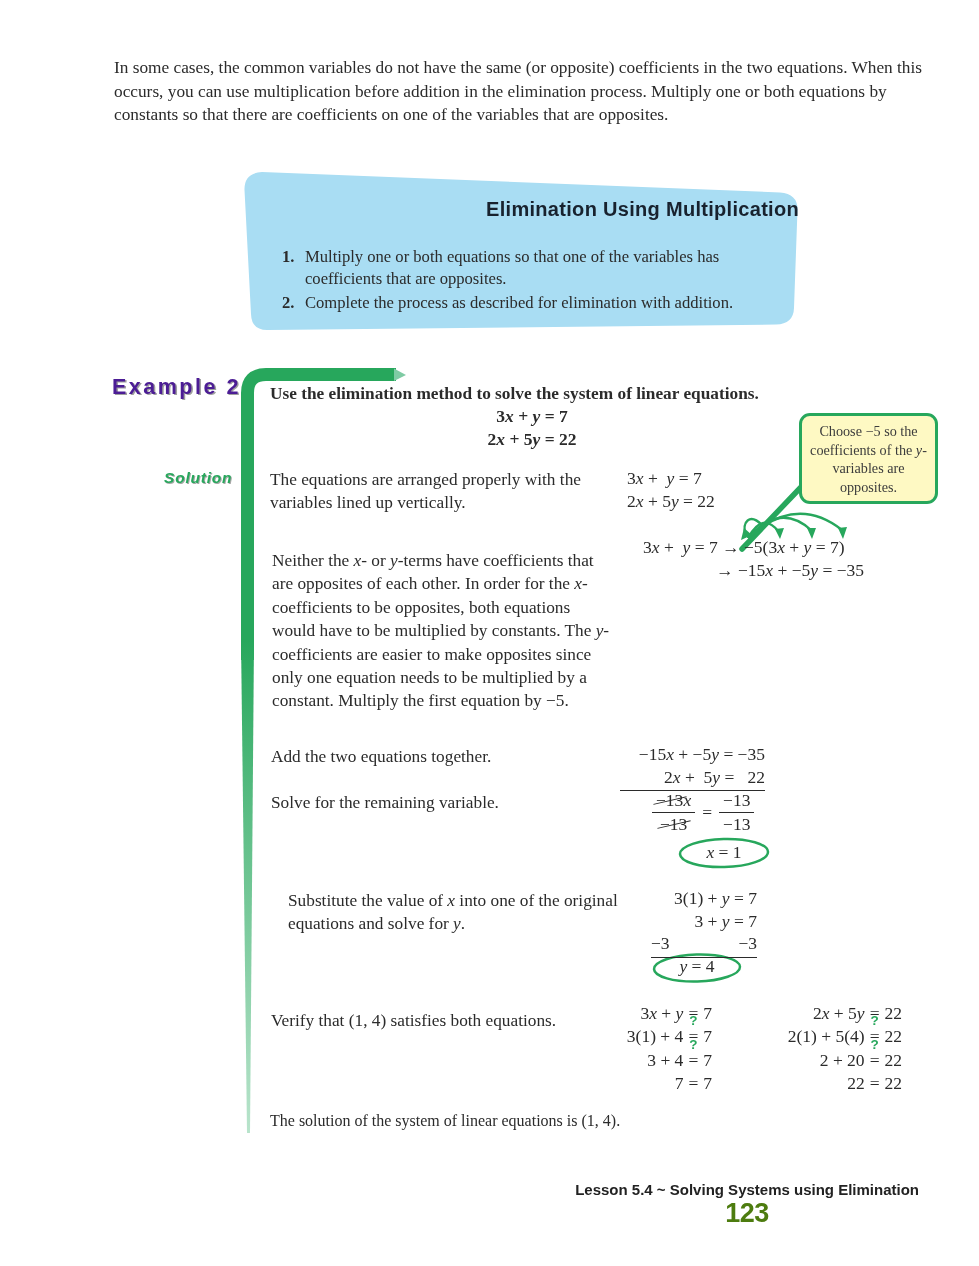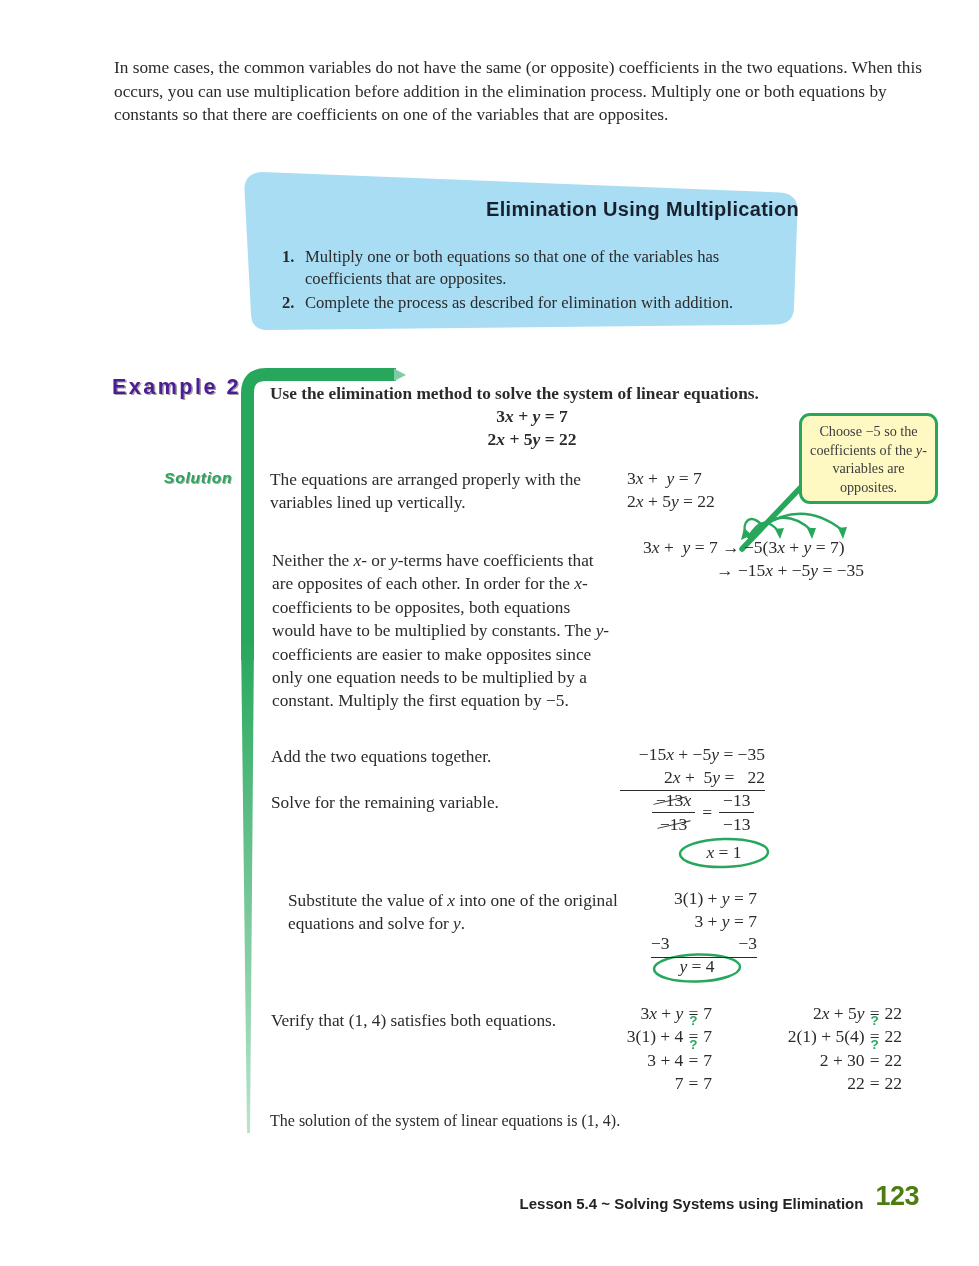--- a/index.html
+++ b/index.html
@@ -64,21 +64,21 @@
   #sub3{right:222px;top:933px;width:106px;display:flex;justify-content:space-between;
         border-bottom:1.7px solid #2b2b2b;padding-bottom:3px;}
 
   .vline{white-space:nowrap;}
   .c1{right:267px;} .c2{right:77px;}
   .vt0{top:1003px;} .vt1{top:1026px;} .vt2{top:1050px;} .vt3{top:1073px;}
   .eq{position:relative;margin:0 5px;display:inline-block;}
   .q{position:absolute;left:50%;top:-13px;transform:translateX(-50%);
      color:#27a75c;font-weight:bold;font-size:13.5px;font-family:"Liberation Sans",sans-serif;}
 
-  #footer{right:60px;top:1181px;display:flex;align-items:flex-end;gap:12px;}
+  #footer{right:60px;top:1181px;display:flex;align-items:center;flex-direction:column;}
   #footer-lesson{font-weight:bold;font-size:15px;color:#222;}
   #footer-page{font-weight:bold;font-size:27px;color:#4d7c0f;letter-spacing:-.5px;}
 </style>
 </head>
 <body>
 
 <svg id="decor" width="979" height="1266" viewBox="0 0 979 1266">
   <defs>
     <linearGradient id="barfade" x1="0" y1="640" x2="0" y2="1133" gradientUnits="userSpaceOnUse">
       <stop offset="0" stop-color="#27a75c"></stop>
@@ -166,21 +166,21 @@
 
 <div id="s6-text" class="abs stext">Verify that (1, 4) satisfies both equations.</div>
 
 <div class="abs vline mx c1 vt0"><span>3<i>x</i> + <i>y</i></span><span class="eq"><span class="q"></span><span>=</span></span><span>7</span></div>
 <div class="abs vline mx c1 vt1"><span>3(1) + 4</span><span class="eq"><span class="q">?</span><span>=</span></span><span>7</span></div>
 <div class="abs vline mx c1 vt2"><span>3 + 4</span><span class="eq"><span class="q">?</span><span>=</span></span><span>7</span></div>
 <div class="abs vline mx c1 vt3"><span>7</span><span class="eq"><span class="q"></span><span>=</span></span><span>7</span></div>
 
 <div class="abs vline mx c2 vt0"><span>2<i>x</i> + 5<i>y</i></span><span class="eq"><span class="q"></span><span>=</span></span><span>22</span></div>
 <div class="abs vline mx c2 vt1"><span>2(1) + 5(4)</span><span class="eq"><span class="q">?</span><span>=</span></span><span>22</span></div>
-<div class="abs vline mx c2 vt2"><span>2 + 30</span><span class="eq"><span class="q">?</span><span>=</span></span><span>22</span></div>
+<div class="abs vline mx c2 vt2"><span>2 + 20</span><span class="eq"><span class="q">?</span><span>=</span></span><span>22</span></div>
 <div class="abs vline mx c2 vt3"><span>22</span><span class="eq"><span class="q"></span><span>=</span></span><span>22</span></div>
 
 <div id="conclusion" class="abs">The solution of the system of linear equations is (1, 4).</div>
 
 <div id="footer" class="abs sans">
   <span id="footer-lesson">Lesson 5.4 ~ Solving Systems using Elimination</span>
   <span id="footer-page">123</span>
 </div>
 
 </body></html>

